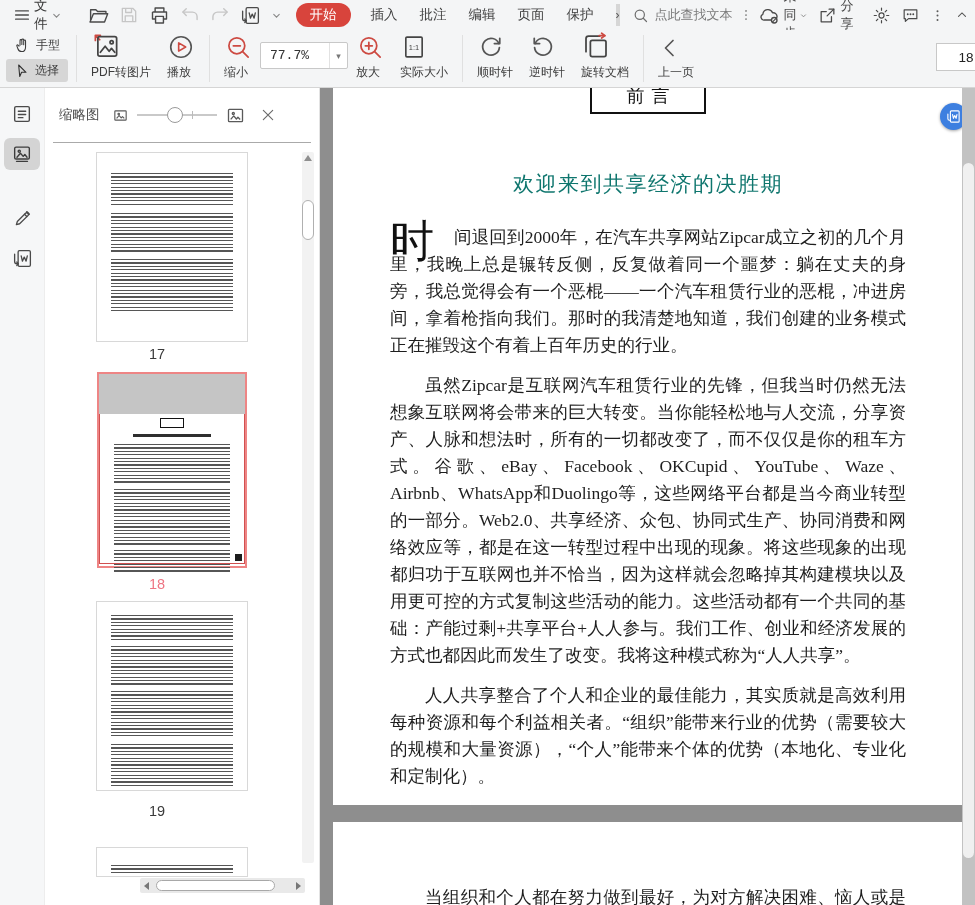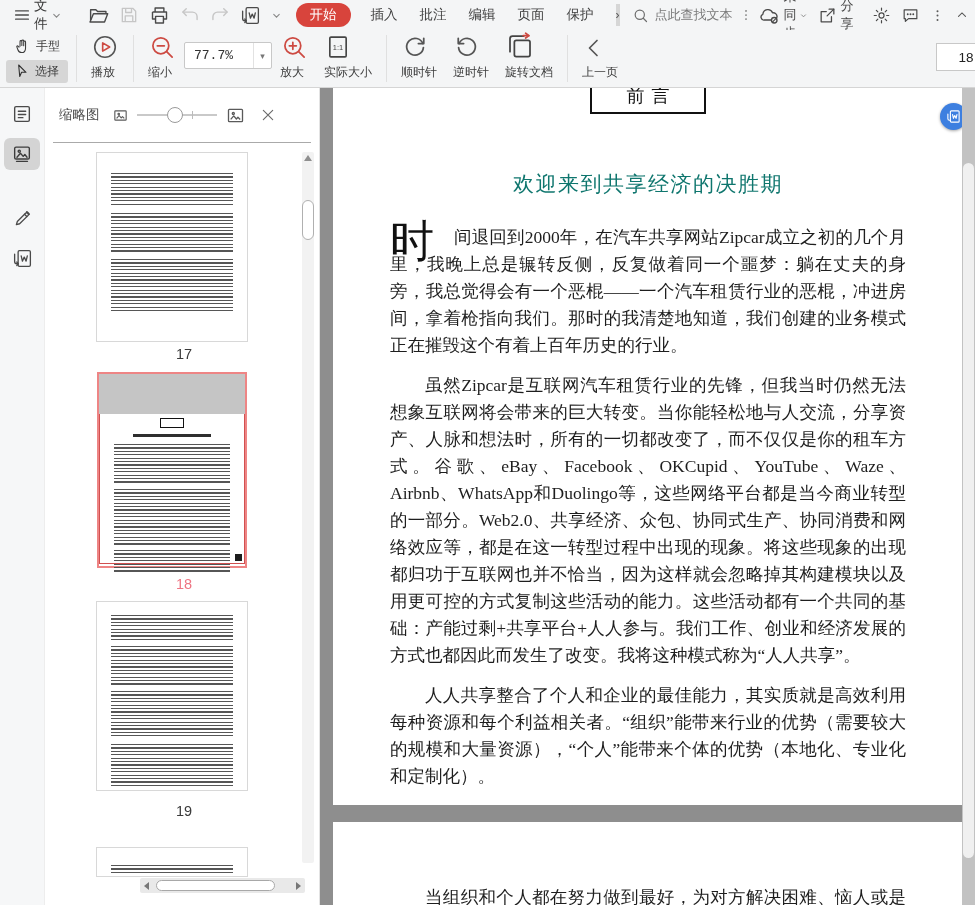--- a/index.html
+++ b/index.html
@@ -34,21 +34,21 @@
   
   .toolbar {
     position:absolute; top:30px; left:0; right:0; height:58px;
     display:flex; align-items:stretch; padding:0 4px; background:#f4f5f6;
     border-bottom:1px solid #d5d5d5;
   }
   .tb-sep { width:1px; background:#e0e0e0; margin:5px 6px; }
   .tool-btn { display:flex; flex-direction:column; align-items:flex-start; justify-content:flex-end; padding:5px 8px 6px; }
   .tool-btn .icbox { height:32px; display:flex; align-items:center; justify-content:center; }
   .tool-btn .lbl { font-size:12px; color:#3c3c3c; margin-top:3px; white-space:nowrap; display:flex; align-items:center; }
-  .stack { display:flex; flex-direction:column; justify-content:center; padding:4px 2px; }
+  .stack { display:flex; flex-direction:column; justify-content:flex-end; padding:4px 2px; }
   .stack .row { display:flex; align-items:center; font-size:12px; color:#3c3c3c; padding:3px 8px; border-radius:3px; margin:1px 0; white-space:nowrap; }
   .row.sel { background:#d6d6d6; }
   .stack .row .ic { margin-right:5px; }
   .zoom-combo { align-self:flex-start; margin-top:12px; width:88px; height:27px; background:#fff; border:1px solid #c8c8c8; border-radius:2px; display:flex; align-items:center; }
   .zoom-combo input { border:0; outline:0; width:60px; padding-left:9px; font-size:13px; color:#333; font-family:Liberation Mono, monospace; background:transparent; }
   .zoom-combo .dd { margin-left:auto; width:18px; height:100%; border-left:1px solid #e2e2e2; display:flex; align-items:center; justify-content:center; color:#777; font-size:9px; }
   .page-input { position:absolute; left:936px; top:13px; width:60px; height:28px; background:#fff; border:1px solid #c8c8c8; font-size:13.5px; color:#222; text-align:center; font-family:inherit; }
 
   
   .iconstrip {
@@ -68,21 +68,21 @@
   .thumb-header { position:absolute; top:0; left:0; right:0; height:54px; display:flex; align-items:center; padding:0 14px; }
   .thumb-title { font-size:13.5px; color:#4c4c4c; margin-right:12px; }
   .slider { position:relative; width:80px; height:2px; background:#c9c9c9; margin:0 8px; }
   .slider .knob { position:absolute; left:30px; top:-7px; width:16px; height:16px; background:#fff; border:1px solid #9a9a9a; border-radius:50%; }
   .slider .tick { position:absolute; left:55px; top:-3px; width:1px; height:8px; background:#bbb; }
   .thumb-divider { position:absolute; top:54px; left:8px; right:8px; height:1px; background:#aaaaaa; }
 
   .thumb { position:absolute; left:52px; width:150px; background:#fff; box-shadow:0 0 0 1px #d8d8d8; }
   .thumb .pad { padding:0 14px; }
   .lines { background-image:repeating-linear-gradient(to bottom,#565656 0px,#565656 1.2px,transparent 1.2px,transparent 3.4px); }
-  .thumb-label { position:absolute; left:64px; width:150px; text-align:center; font-size:14.5px; color:#3a3a3a; }
+  .thumb-label { position:absolute; left:37px; width:150px; text-align:center; font-size:14.5px; color:#3a3a3a; }
   .thumb-label.sel { color:#ee7583; }
 
   .thumb-sel { border:2px solid #ee8585; box-shadow:none; }
   .t18-gray { height:40px; background:#c5c5c5; }
   .t18-view { position:relative; border:1px solid #d05050; border-top:none; height:150px; padding-top:4px; }
   .mini-box { width:24px; height:10px; border:1px solid #111; margin:0 auto; }
   .mini-title { width:78px; height:3px; background:#2e2e2e; margin:6px auto 7px; }
   .blacksq { position:absolute; right:2px; bottom:2px; width:7px; height:7px; background:#1d1d1d; }
 
   .panel-vscroll { position:absolute; right:5px; top:64px; bottom:42px; width:12px; background:#f2f2f2; border-radius:2px; }
@@ -251,20 +251,31 @@
       <svg class="ic" width="16" height="16" viewBox="0 0 24 24" fill="none" stroke="#2e2e2e" stroke-width="1.6" stroke-linejoin="round">
           <path d="M7 3l11 11h-6.6L8.6 20.3z"></path>
         </svg>
       <span>选择</span>
     </div>
   </div>
   <div class="tb-sep"></div>
 
   <div class="tool-btn">
     <div class="icbox">
+        <svg width="30" height="30" viewBox="0 0 24 24" fill="none" stroke-width="1.4" stroke-linecap="round" stroke-linejoin="round">
+          <path d="M3.5 7.5V3.5H7.5M3.5 3.5L7 7" stroke="#cd4a42"></path>
+          <rect x="5.5" y="4.5" width="15" height="15.5" rx="1.5" stroke="#444"></rect>
+          <circle cx="16.5" cy="9" r="1.3" stroke="#444"></circle>
+          <path d="M7.5 17l3.8-4.8 3.2 4 1.9-2.3 2.6 3.1" stroke="#444"></path>
+        </svg>
+      </div>
+    <span class="lbl">PDF转图片</span>
+  </div>
+  <div class="tool-btn">
+    <div class="icbox">
         <svg width="28" height="28" viewBox="0 0 24 24" fill="none" stroke-width="1.4" stroke-linejoin="round">
           <circle cx="12" cy="12" r="8.8" stroke="#555"></circle>
           <path d="M10 8.5v7l6-3.5z" stroke="#cd4a42"></path>
         </svg>
       </div>
     <span class="lbl">播放</span>
   </div>
   <div class="tb-sep"></div>
 
   <div class="tool-btn">

